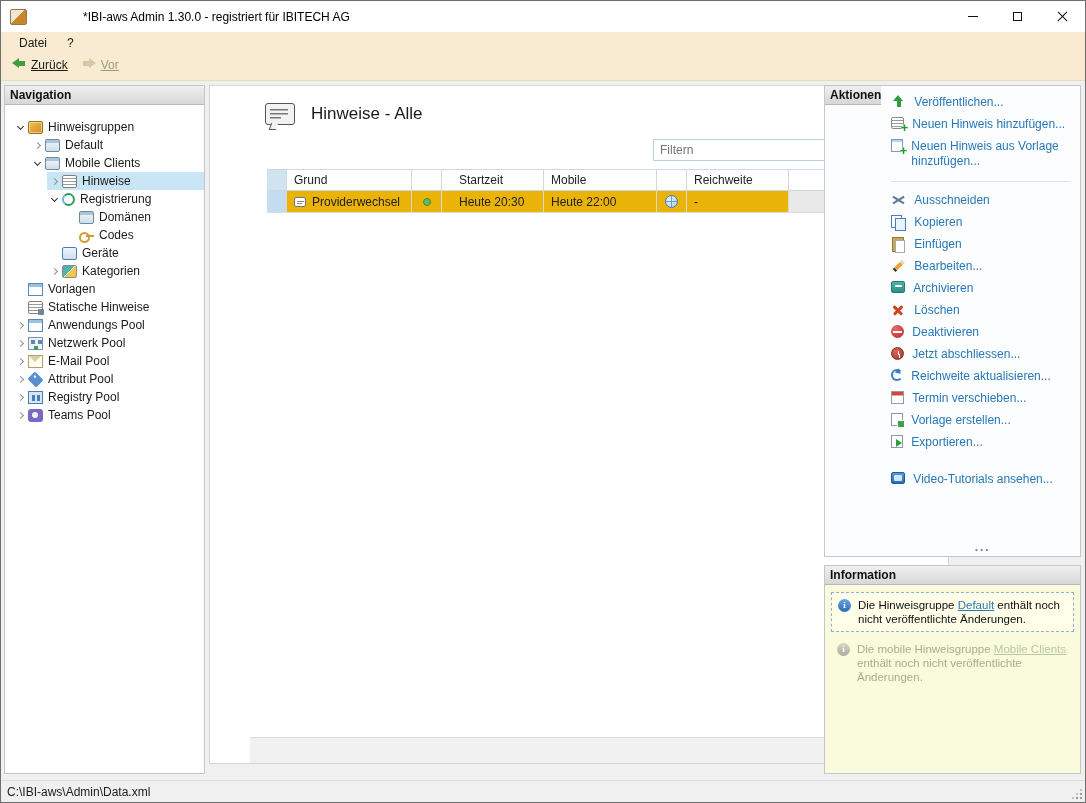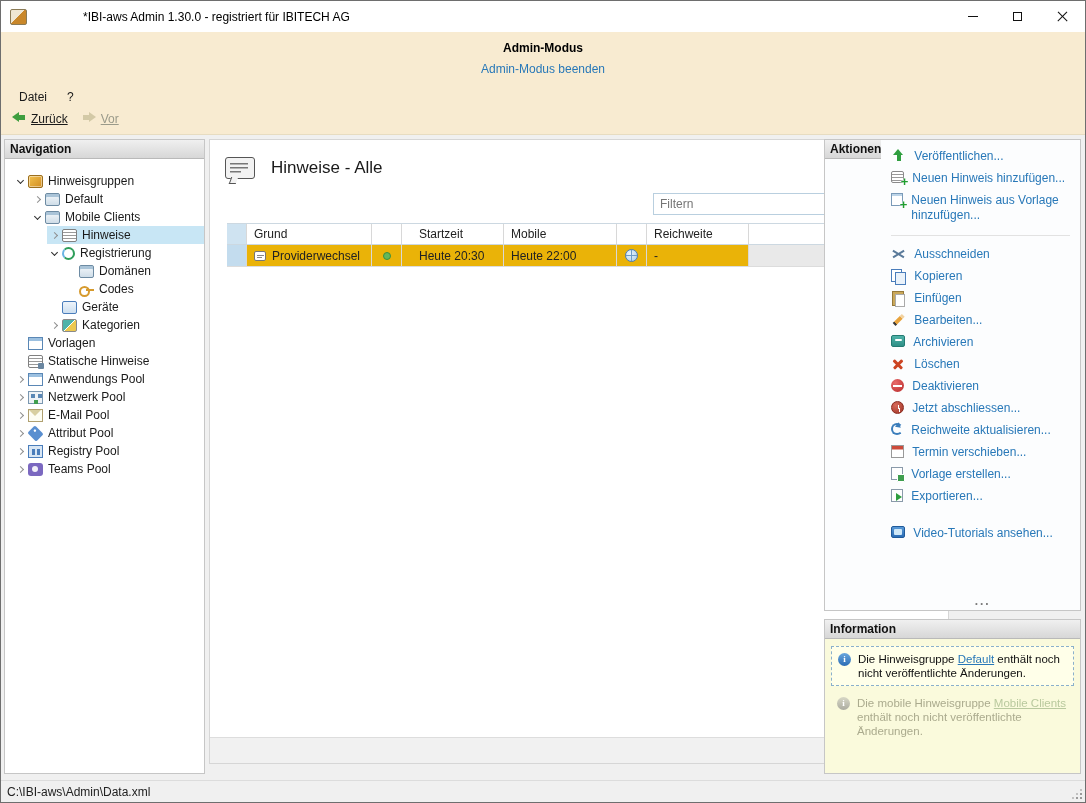--- a/index.html
+++ b/index.html
@@ -67,21 +67,21 @@
   .ic-network-pool::after { content:""; position:absolute; left:2px; top:2px; width:4px; height:4px; background:#5a87b5; box-shadow:7px 0 0 #5a87b5, 3px 6px 0 #3f9e4f; }
   .ic-email-pool { background:#fdfdf2; border:1px solid #b0a070; }
   .ic-email-pool::after { content:""; position:absolute; left:0; top:0; border-left:6.5px solid transparent; border-right:6.5px solid transparent; border-top:6px solid #d8cfa0; }
   .ic-attribute-pool { background:#5a8fd0; border-radius:2px; transform:rotate(45deg) scale(.82); }
   .ic-attribute-pool::after { content:""; position:absolute; left:3px; top:3px; width:3px; height:3px; border-radius:50%; background:#fff; }
   .ic-registry-pool { background:#d8e6f4; border:1px solid #4a7dbb; }
   .ic-registry-pool::after { content:""; position:absolute; left:3px; top:3px; width:8px; height:6px; background:linear-gradient(90deg,#4a7dbb 0 3px,transparent 3px 5px,#4a7dbb 5px 8px); }
   .ic-teams-pool { background:#7b68c0; border-radius:3px; }
   .ic-teams-pool::after { content:""; position:absolute; left:4px; top:3px; width:6px; height:6px; border-radius:50%; background:#fff; opacity:.9; }
   
-  .content-panel { position:absolute; left:208px; width:740px; top:4px; bottom:16px; background:#fff; border:1px solid #d6d6d6; display:flex; flex-direction:column; }
+  .content-panel { position:absolute; left:208px; width:740px; top:4px; bottom:16px; background:#fff; border:1px solid #d6d6d6; display:flex; flex-direction:column;padding-left:40px; }
   .content-head { display:flex; align-items:center; gap:16px; padding:17px 0 12px 15px; flex:none; }
   .big-bubble { width:30px; height:22px; position:relative; flex:none;
     border:1.5px solid #555; border-radius:3px; background-color:#f2f2f2;
     background-image:linear-gradient(#777,#777),linear-gradient(#777,#777),linear-gradient(#777,#777);
     background-size:18px 1.5px,18px 1.5px,11px 1.5px; background-position:4px 5px,4px 9px,4px 13px; background-repeat:no-repeat; }
   .big-bubble::after { content:""; position:absolute; left:4px; bottom:-6px; width:6px; height:6px; background:#f2f2f2; border-left:1.5px solid #555; border-bottom:1.5px solid #555; transform:skewX(-20deg); }
   .content-title { font-size:17px; color:#1a1a1a; }
   .filter-strip { flex:none; display:flex; justify-content:flex-end; padding:2px 12px 8px 17px; }
   .filter-box { width:283px; height:22px; border:1px solid #b9cfdf; background:#fff; display:flex; align-items:center; }
   .filter-input { flex:1; border:none; outline:none; font:inherit; color:#333; padding:0 6px; background:transparent; min-width:0; }
@@ -183,24 +183,20 @@
         </div>
       <div class="winbtn">
           <span class="glyph-max"></span>
         </div>
       <div class="winbtn">
           <span class="glyph-x"></span>
         </div>
     </div>
   </div>
 
-  <div class="banner">
-    <div class="banner-title">Admin-Modus</div>
-    <a class="banner-link">Admin-Modus beenden</a>
-  </div>
 
   <div class="menubar">
     <span class="menu-item">Datei</span>
     <span class="menu-item">?</span>
   </div>
 
   <div class="toolbarrow">
     <div class="tool-btn">
       <span class="fat-arrow left"></span>
       <span>Zurück</span>

